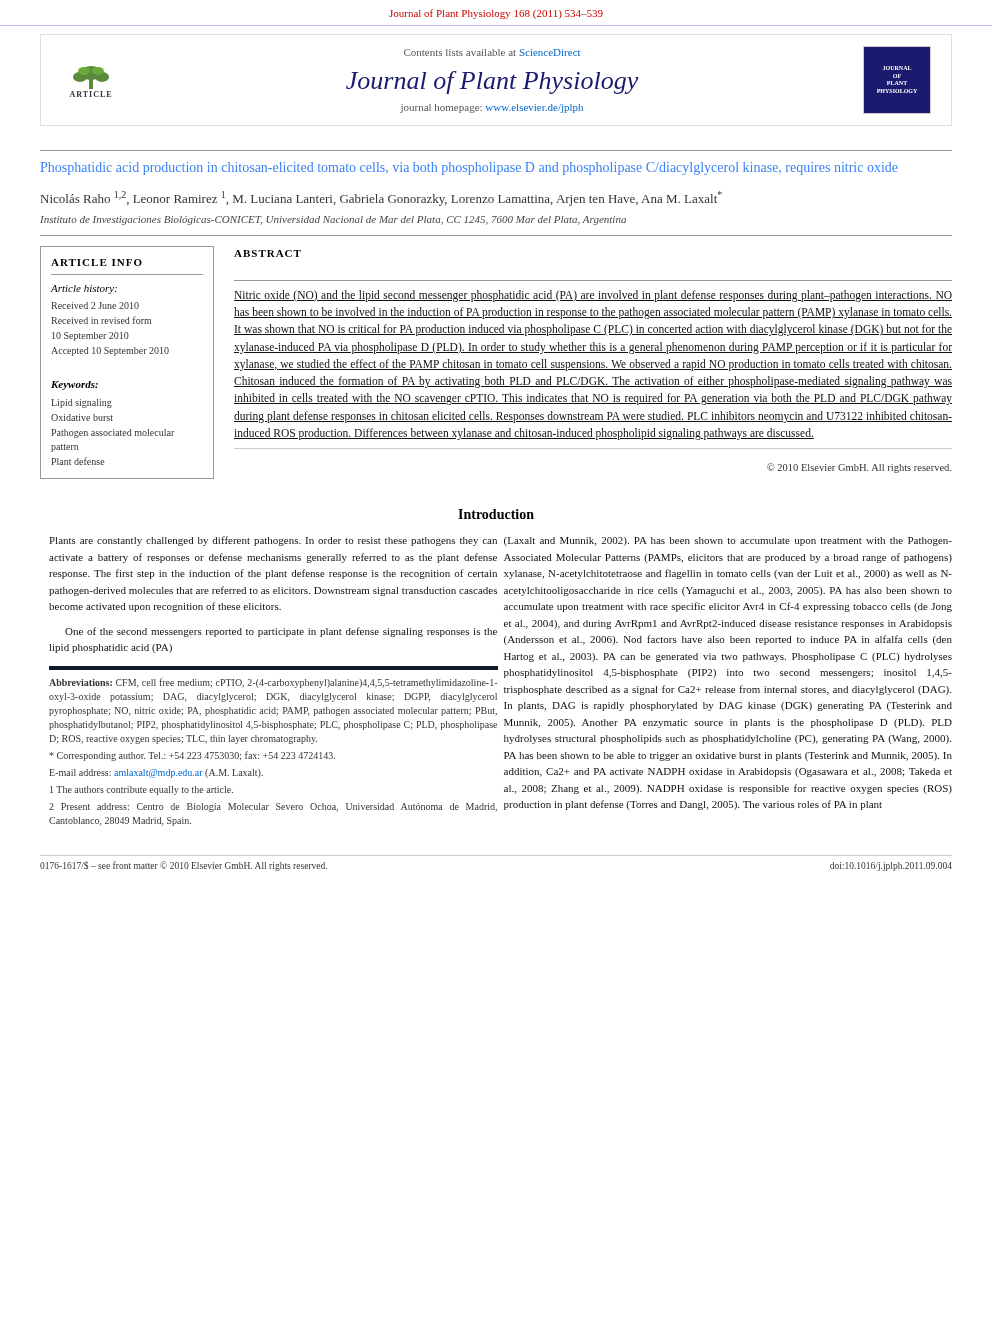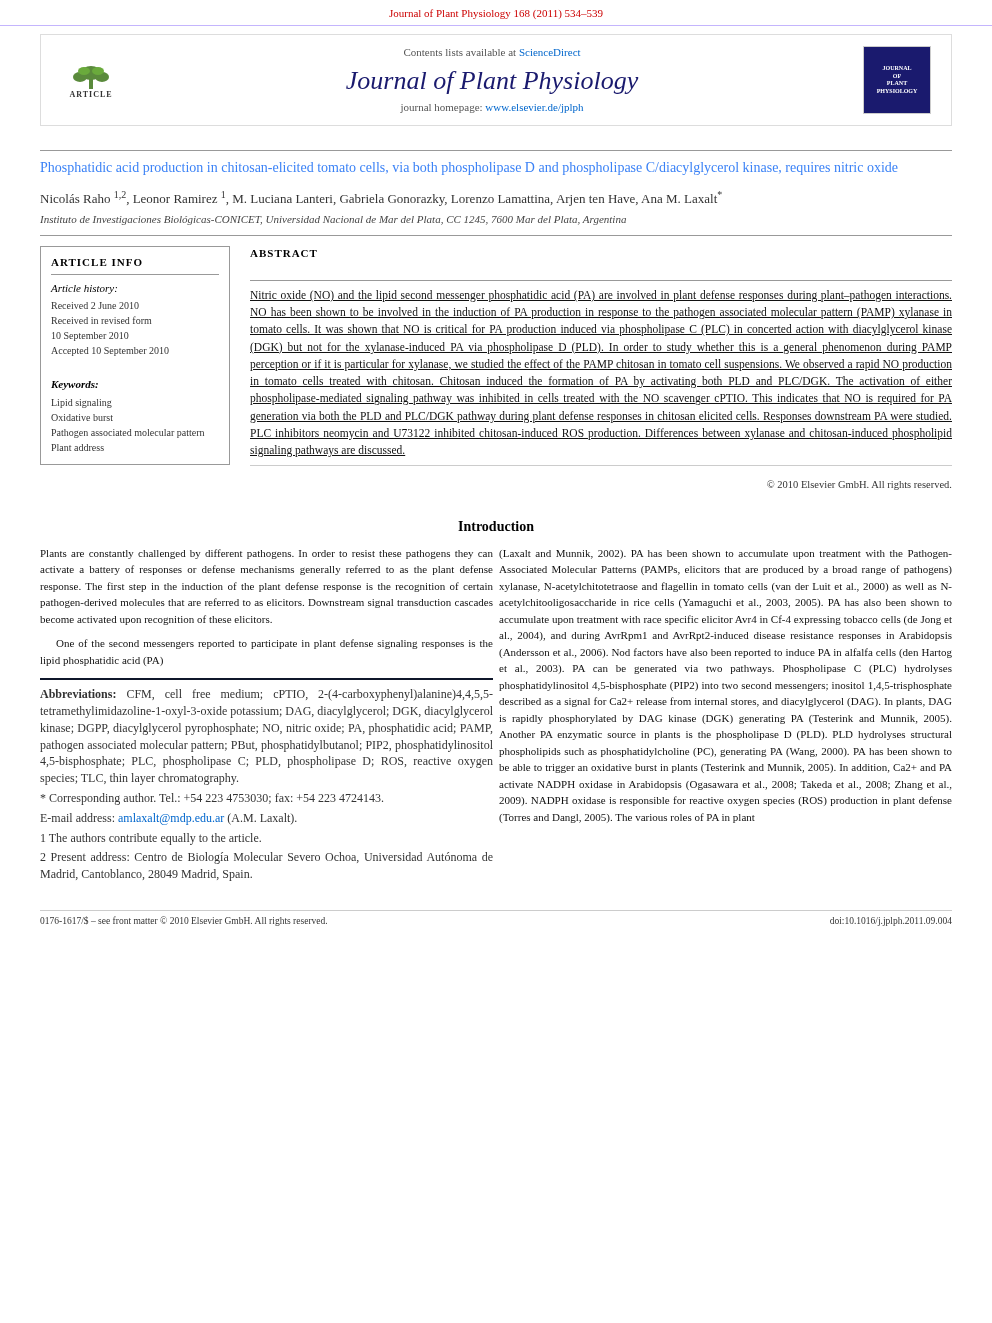--- a/index.html
+++ b/index.html
@@ -111,21 +111,21 @@
       border: none;
       border-top: 1px solid #999;
       margin: 8px 0;
     }
     .two-column {
       display: flex;
       gap: 20px;
       margin-top: 10px;
     }
     .left-col {
-      width: 190px;
+      width: 174px;
       flex-shrink: 0;
     }
     .right-col {
       flex: 1;
     }
     .article-info-box {
       border: 1px solid #999;
       padding: 8px 10px;
       margin-bottom: 10px;
     }
@@ -192,40 +192,41 @@
     }
     .intro-title {
       font-size: 14px;
       font-weight: bold;
       text-align: center;
       margin-bottom: 8px;
     }
     .two-col-body {
       display: flex;
       gap: 6px;
+      margin-left: 9px;
     }
     .body-col {
       flex: 1;
       font-size: 11px;
       color: #111;
       line-height: 1.5;
       text-align: justify;
     }
     .body-col p {
       margin-bottom: 8px;
       text-indent: 16px;
     }
     .body-col p:first-child {
       text-indent: 0;
     }
     .footnote-section {
-      border-top: 2px solid #0f172a;
+      border-top: 4px solid #0f172a;
       margin-top: 10px;
       padding-top: 6px;
-      font-size: 12px;
+      font-size: 10px;
       color: #333;
       line-height: 1.4;
     }
     .footnote-line {
       margin-bottom: 3px;
     }
     .bottom-bar {
       border-top: 1px solid #ccc;
       margin: 8px 40px 0;
       padding-top: 4px;
@@ -302,21 +303,21 @@
         <div class="article-info-line">Received 2 June 2010</div>
         <div class="article-info-line">Received in revised form</div>
         <div class="article-info-line">10 September 2010</div>
         <div class="article-info-line">Accepted 10 September 2010</div>
         
         <br>
         <div class="keywords-label">Keywords:</div>
         <div class="keyword-item">Lipid signaling</div>
         <div class="keyword-item">Oxidative burst</div>
         <div class="keyword-item">Pathogen associated molecular pattern</div>
-        <div class="keyword-item">Plant address</div>
+        <div class="keyword-item">Plant defense</div>
       </div>
     </div>
 
     <div class="right-col">
       <div class="abstract-section">
         <div class="abstract-header">ABSTRACT</div>
         <div class="abstract-text">Nitric oxide (NO) and the lipid second messenger phosphatidic acid (PA) are involved in plant defense responses during plant–pathogen interactions. NO has been shown to be involved in the induction of PA production in response to the pathogen associated molecular pattern (PAMP) xylanase in tomato cells. It was shown that NO is critical for PA production induced via phospholipase C (PLC) in concerted action with diacylglycerol kinase (DGK) but not for the xylanase-induced PA via phospholipase D (PLD). In order to study whether this is a general phenomenon during PAMP perception or if it is particular for xylanase, we studied the effect of the PAMP chitosan in tomato cell suspensions. We observed a rapid NO production in tomato cells treated with chitosan. Chitosan induced the formation of PA by activating both PLD and PLC/DGK. The activation of either phospholipase-mediated signaling pathway was inhibited in cells treated with the NO scavenger cPTIO. This indicates that NO is required for PA generation via both the PLD and PLC/DGK pathway during plant defense responses in chitosan elicited cells. Responses downstream PA were studied. PLC inhibitors neomycin and U73122 inhibited chitosan-induced ROS production. Differences between xylanase and chitosan-induced phospholipid signaling pathways are discussed.</div>
         <div class="copyright-line">© 2010 Elsevier GmbH. All rights reserved.</div>
       </div>
     </div>

